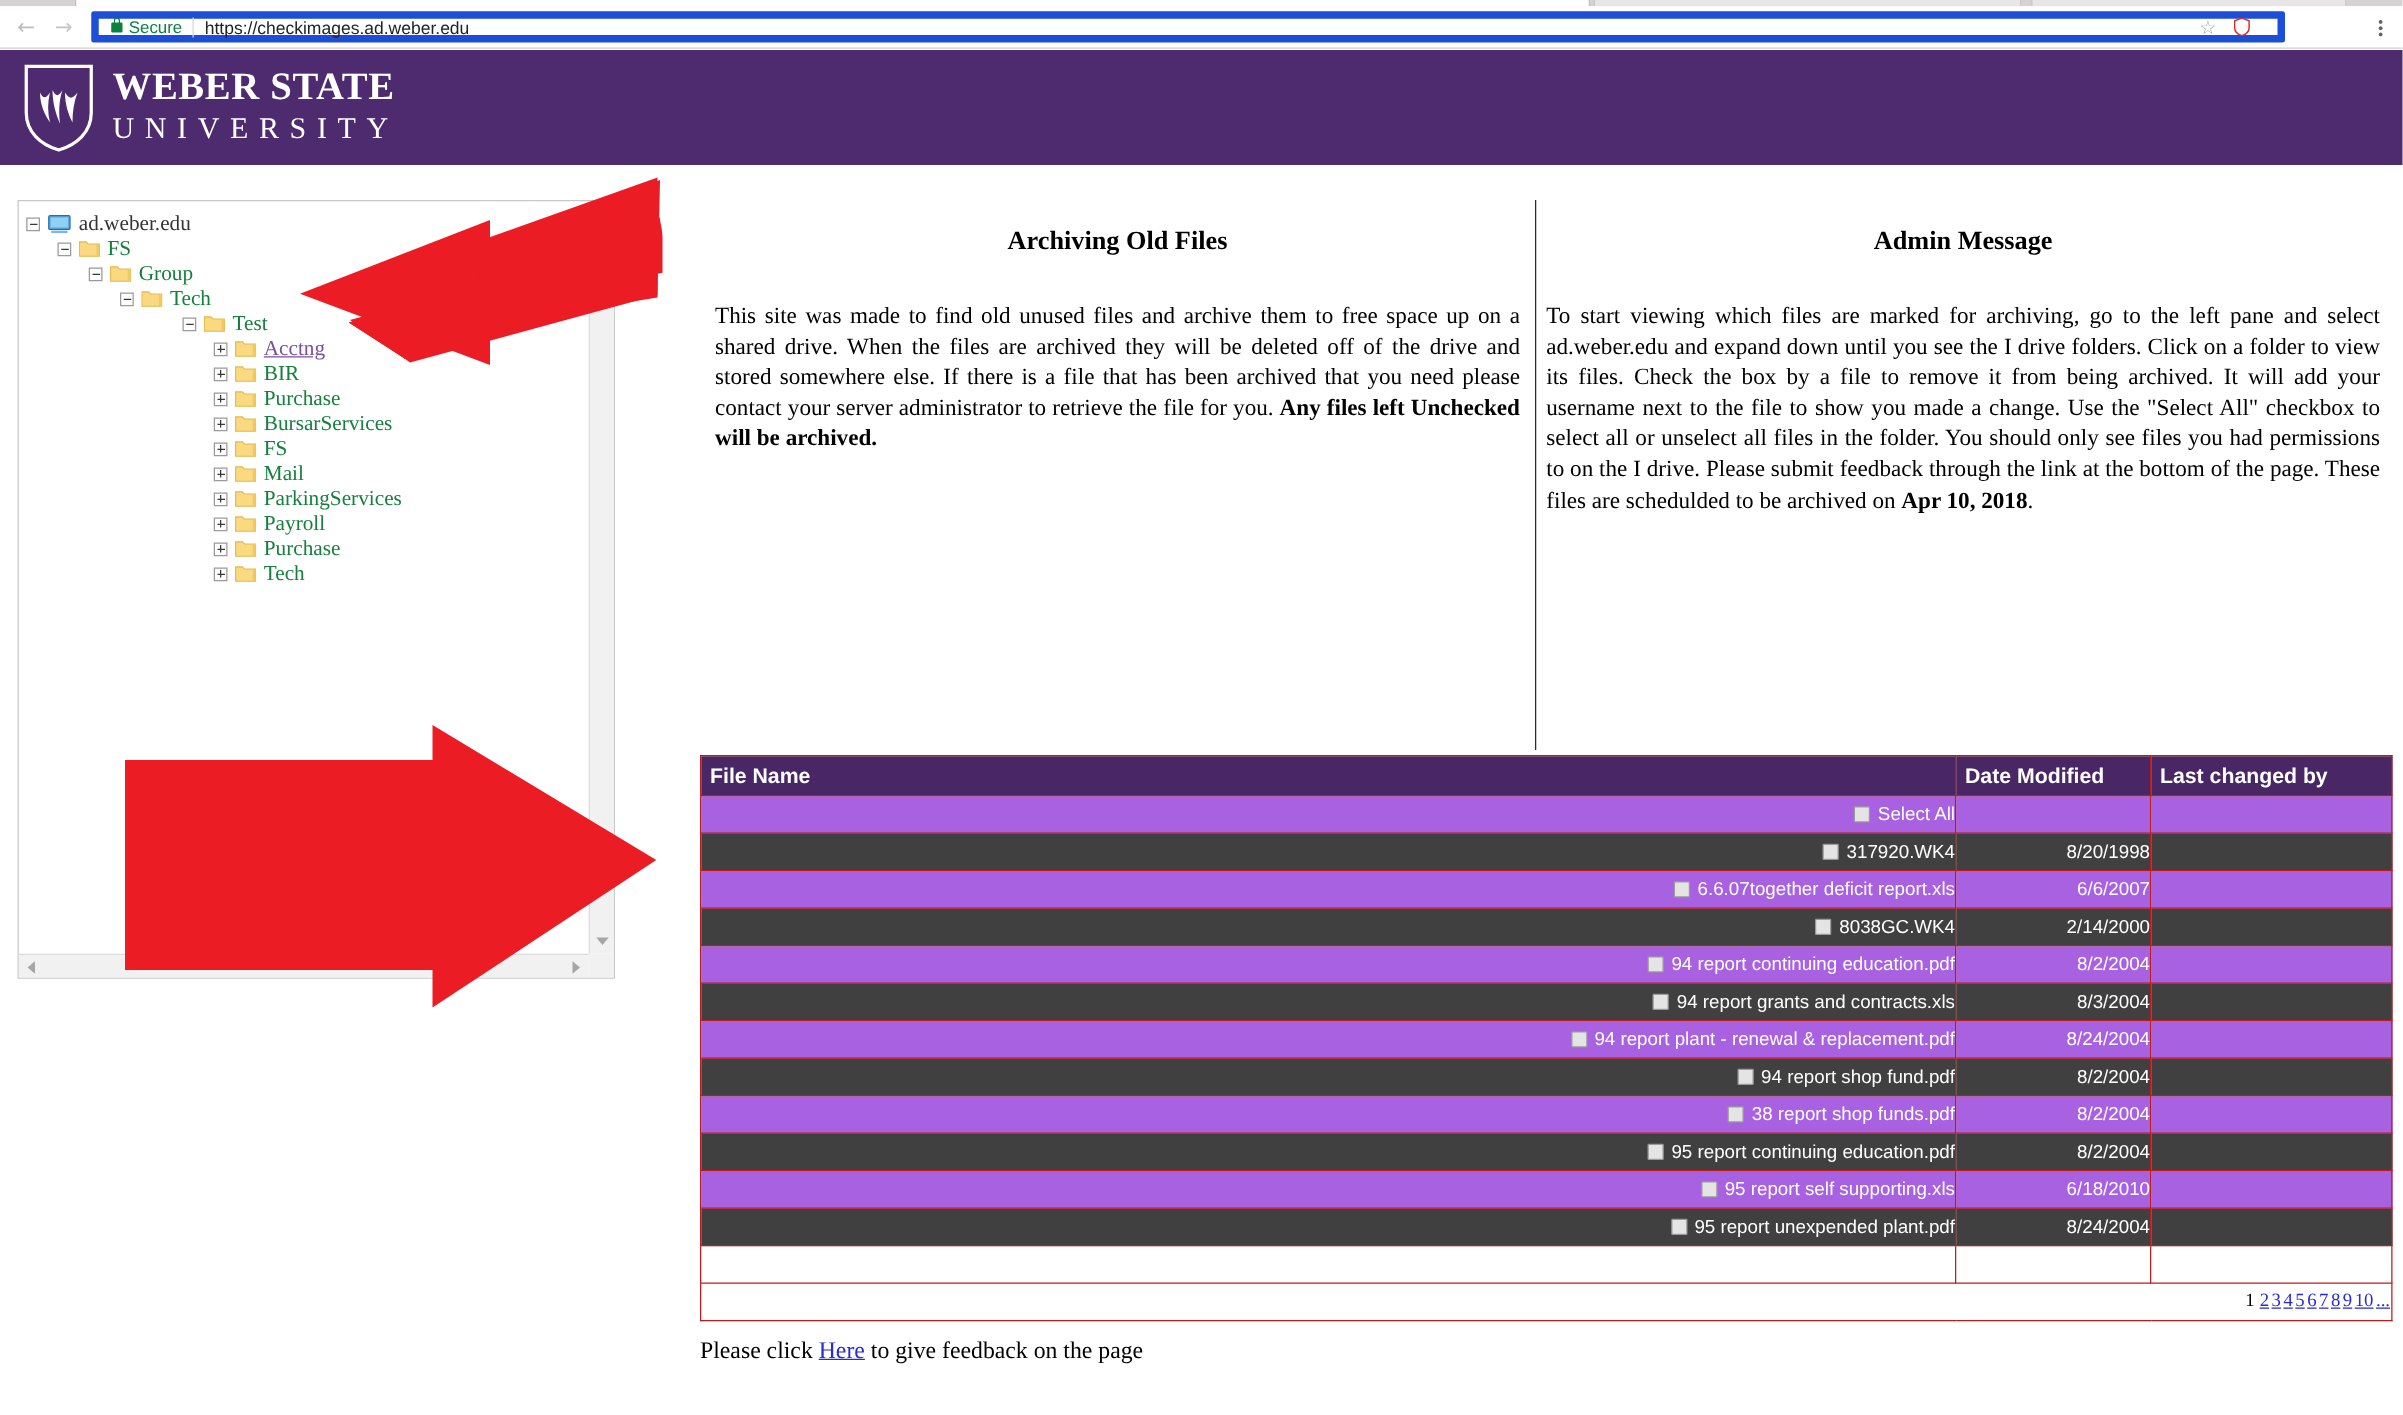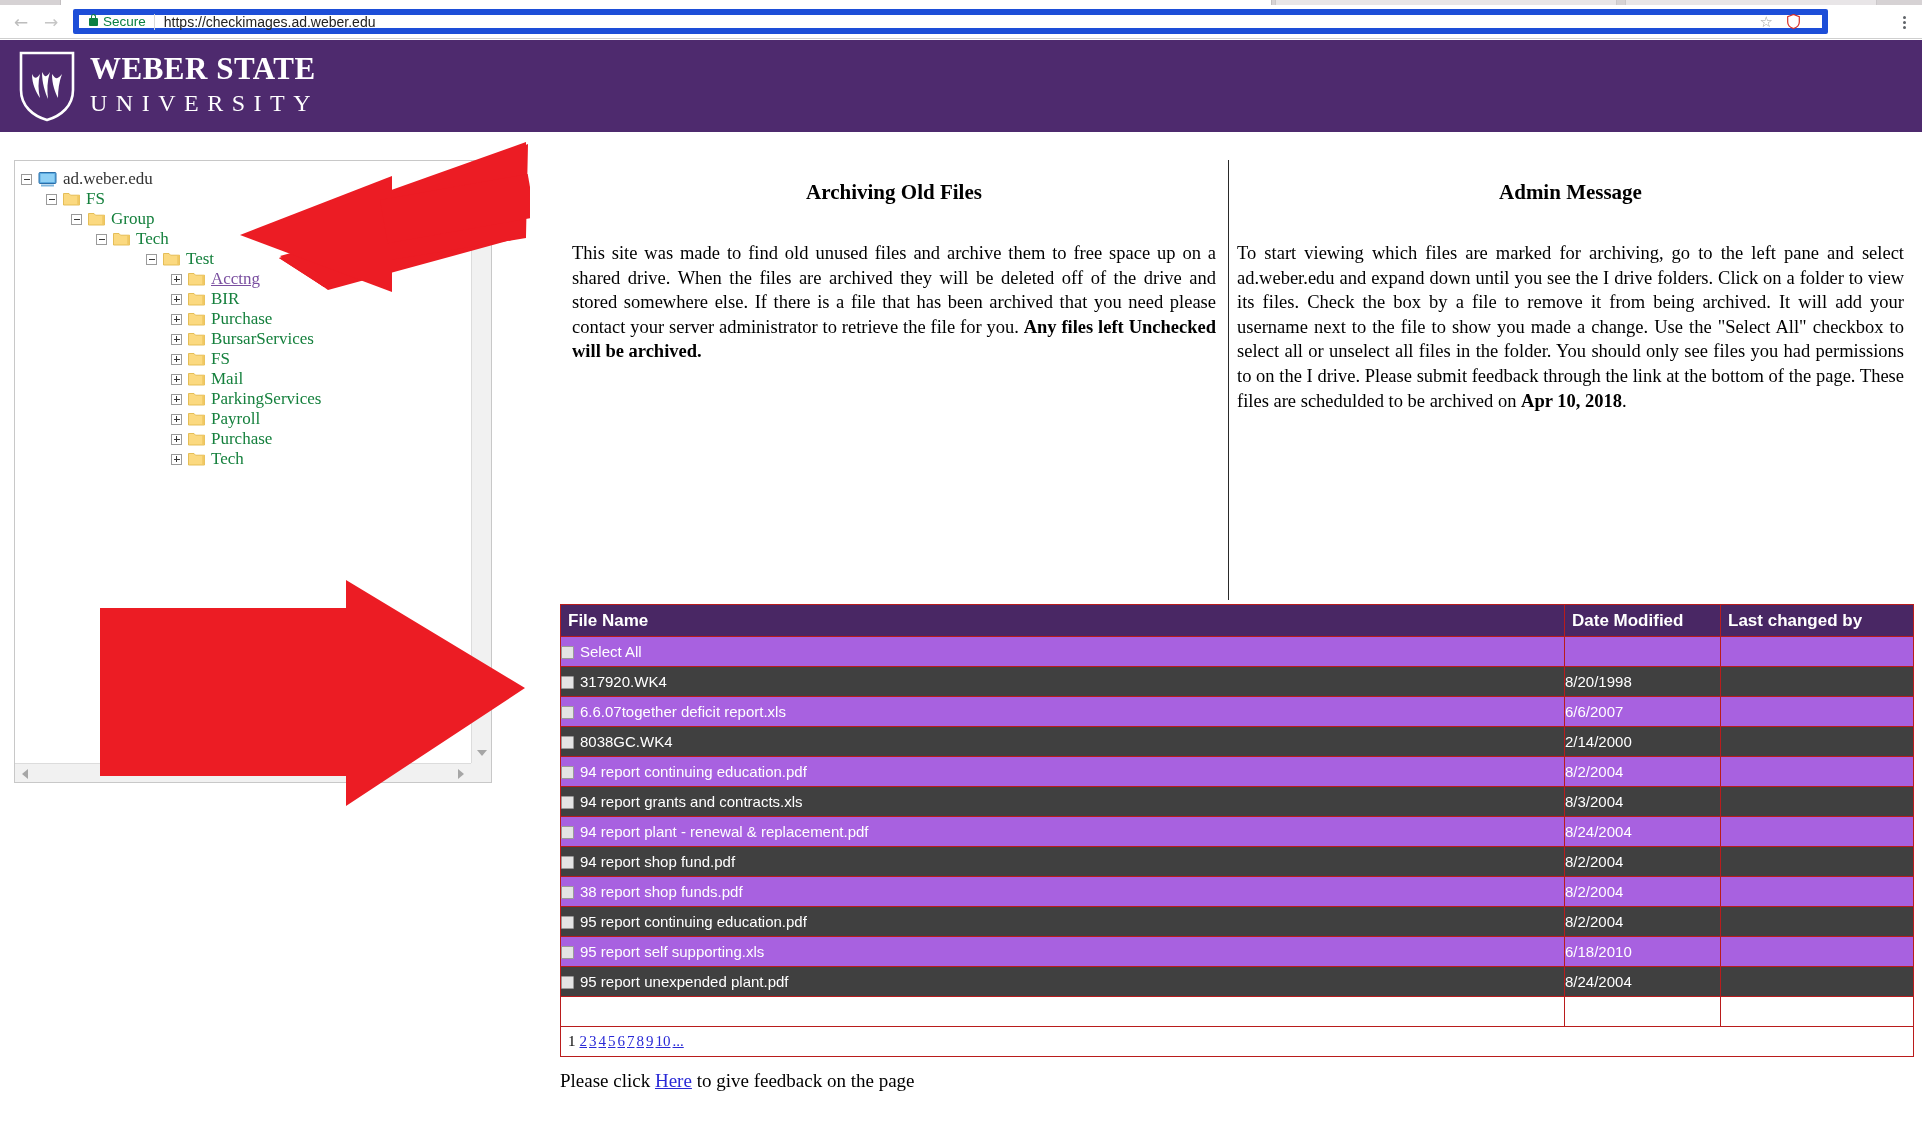--- a/index.html
+++ b/index.html
@@ -174,21 +174,21 @@
     background: #492764; color: #ffffff; font-size: 17px; font-weight: bold;
     height: 32px; text-align: left; padding-left: 7px; vertical-align: middle;
   }
   .col-name { width: 1004px; }
   .col-date { width: 156px; }
   .col-user { width: 193px; }
 
   .file-table tbody tr.row-light td { background: #a861e0; }
   .file-table tbody tr.row-dark  td { background: #404040; }
 
-  .file-table tbody td { height: 30px; vertical-align: middle; color: #ffffff; font-size: 15px; }
+  .file-table tbody td { height: 30px; vertical-align: middle; color: #ffffff; font-size: 15px; text-align: right; }
   .cell-name { padding-left: 7px; white-space: nowrap; }
   .cell-date { padding-left: 7px; white-space: nowrap; font-size: 15px; vertical-align: top; padding-top: 4px; margin-top: 44px; }
   .cell-user { }
 
   .row-checkbox {
     display: inline-block; width: 13px; height: 13px; background: #e4e4e4;
     border: 1px solid #9a9a9a; box-sizing: border-box; vertical-align: -2px;
     margin-right: 6px; border-radius: 1px;
   }
   tr.row-blank td { height: 30px; background: #ffffff !important; }

